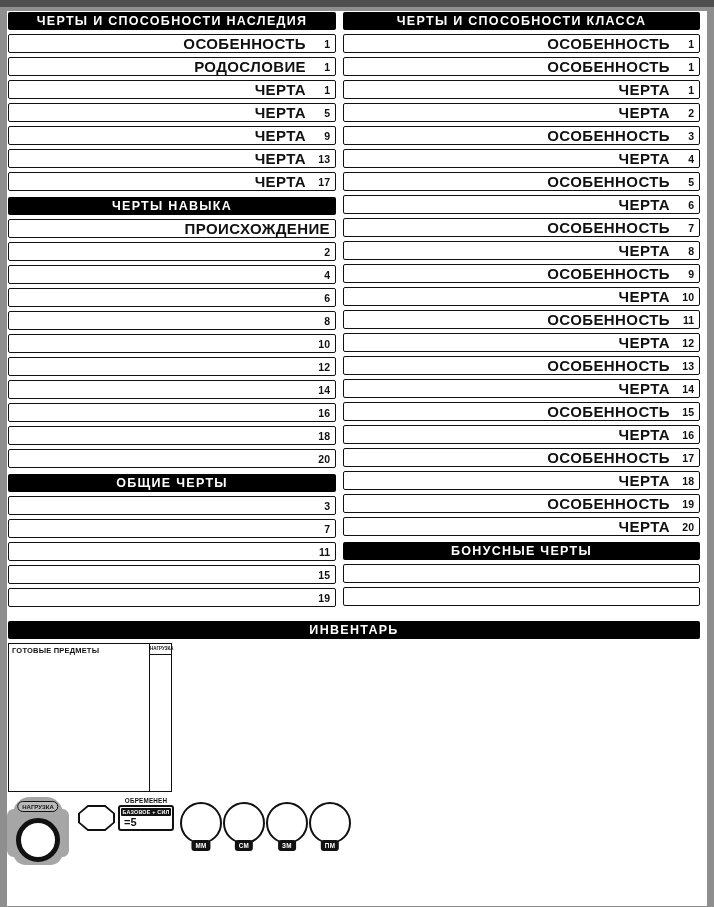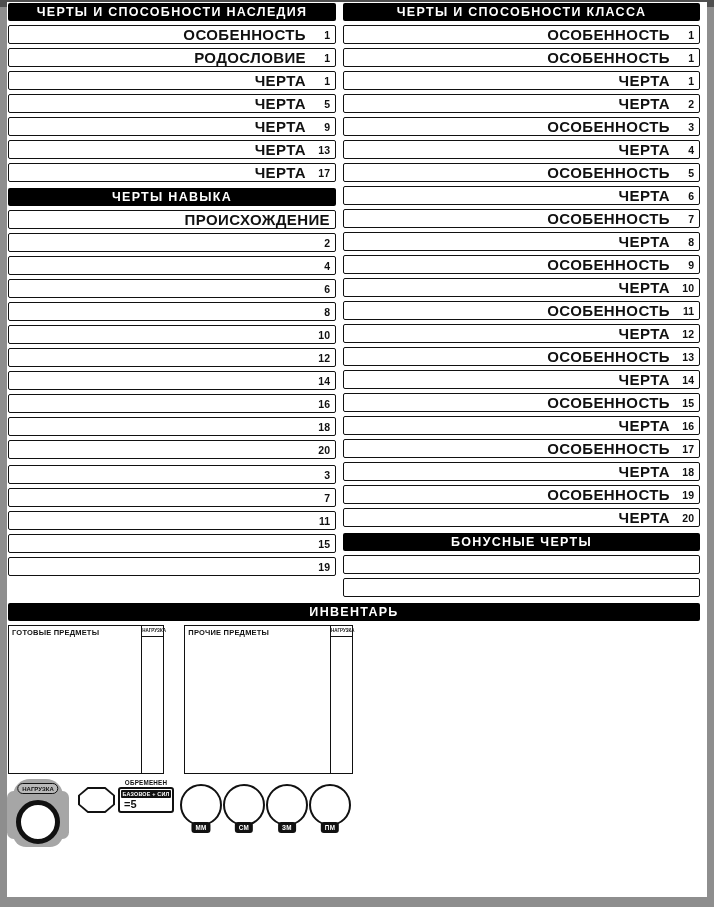--- a/index.html
+++ b/index.html
@@ -1,37 +1,37 @@
 <!DOCTYPE html>
 <html><head>
 <meta charset="utf-8">
 <style>
   html,body{margin:0;padding:0}
   body{width:714px;height:907px;background:#8e8e8e;position:relative;overflow:hidden;
        font-family:"Liberation Sans",sans-serif;color:#111}
   .edge-top{position:absolute;top:0;left:0;width:714px;height:7px;background:#4f4f4f}
-  .sheet{position:absolute;left:7px;top:2px;width:700px;height:895px;background:#fff;
+  .sheet{position:absolute;left:7px;top:11px;width:700px;height:895px;background:#fff;
          box-sizing:border-box;padding:1px 7px 8px 1px}
   .columns{display:flex;gap:7px}
   .col{display:flex;flex-direction:column}
   .col-left{width:340px}
   .col-right{width:370px}
   .section{margin-bottom:6px}
   .section-title{height:18px;background:#000;color:#fff;display:flex;align-items:center;
     justify-content:center;font-weight:bold;font-size:12.5px;letter-spacing:1.3px;
     border-radius:2px;margin-bottom:4px}
   .rows{display:flex;flex-direction:column;gap:4px}
   .trait-row{height:19px;border:1.6px solid #111;border-radius:2px;background:#fff;
     display:flex;align-items:center;justify-content:flex-end;gap:12px;
     padding:0 5px;box-sizing:border-box}
   .trait-label{font-size:15px;font-weight:bold;letter-spacing:.4px;white-space:nowrap}
   .trait-num{font-size:10.5px;font-weight:bold;min-width:12px;text-align:right}
   .trait-label:empty,.trait-num:empty{display:none}
 
-  .inventory-title{}
+  .inventory-title{margin-top:8px}
   .inv-body{display:flex;gap:7px}
   .worn-box{width:340px;height:254px;border:1.8px solid #111;position:relative;
     box-sizing:border-box;background:#fff}
   .box-label{position:absolute;top:2px;left:3px;font-size:7.5px;font-weight:bold;
     letter-spacing:.2px;white-space:nowrap}
   .worn-col1{position:absolute;top:0;bottom:0;right:37px;width:36px;border-left:1.2px solid #111}
   .worn-col2{position:absolute;top:0;bottom:0;right:0;width:37px;border-left:1.2px solid #111}
   .worn-col-hdr{height:22px;border-bottom:1.2px solid #111;box-sizing:border-box;
     font-size:5.3px;font-weight:bold;text-align:center;padding-top:3px;line-height:6.5px}
   .right-group{width:345px;display:flex;flex-direction:column}
@@ -185,20 +185,21 @@
             </div>
 
             <div class="trait-row">
 
               <span class="trait-num">20</span>
             </div>
           </div>
       </div>
 
       <div class="section">
+        <div class="section-title">ОБЩИЕ ЧЕРТЫ</div>
         <div class="rows">
 
             <div class="trait-row">
 
               <span class="trait-num">3</span>
             </div>
 
             <div class="trait-row">
 
               <span class="trait-num">7</span>
@@ -364,26 +365,20 @@
 
 
     <div class="right-group">
       <div class="ready-row">
         <div class="item-box ready-box">
           <div class="box-label">ГОТОВЫЕ ПРЕДМЕТЫ</div>
           <div class="bulk-col">
             <div class="bulk-col-hdr">НАГРУЗКА</div>
           </div>
         </div>
-        <div class="item-box other-box">
-          <div class="box-label">ПРОЧИЕ ПРЕДМЕТЫ</div>
-          <div class="bulk-col">
-            <div class="bulk-col-hdr">НАГРУЗКА</div>
-          </div>
-        </div>
       </div>
 
       <div class="burden">
 
         <div class="backpack">
           <div class="backpack-body"></div>
           <div class="bp-label">НАГРУЗКА</div>
           <div class="bp-circle"></div>
         </div>
 

